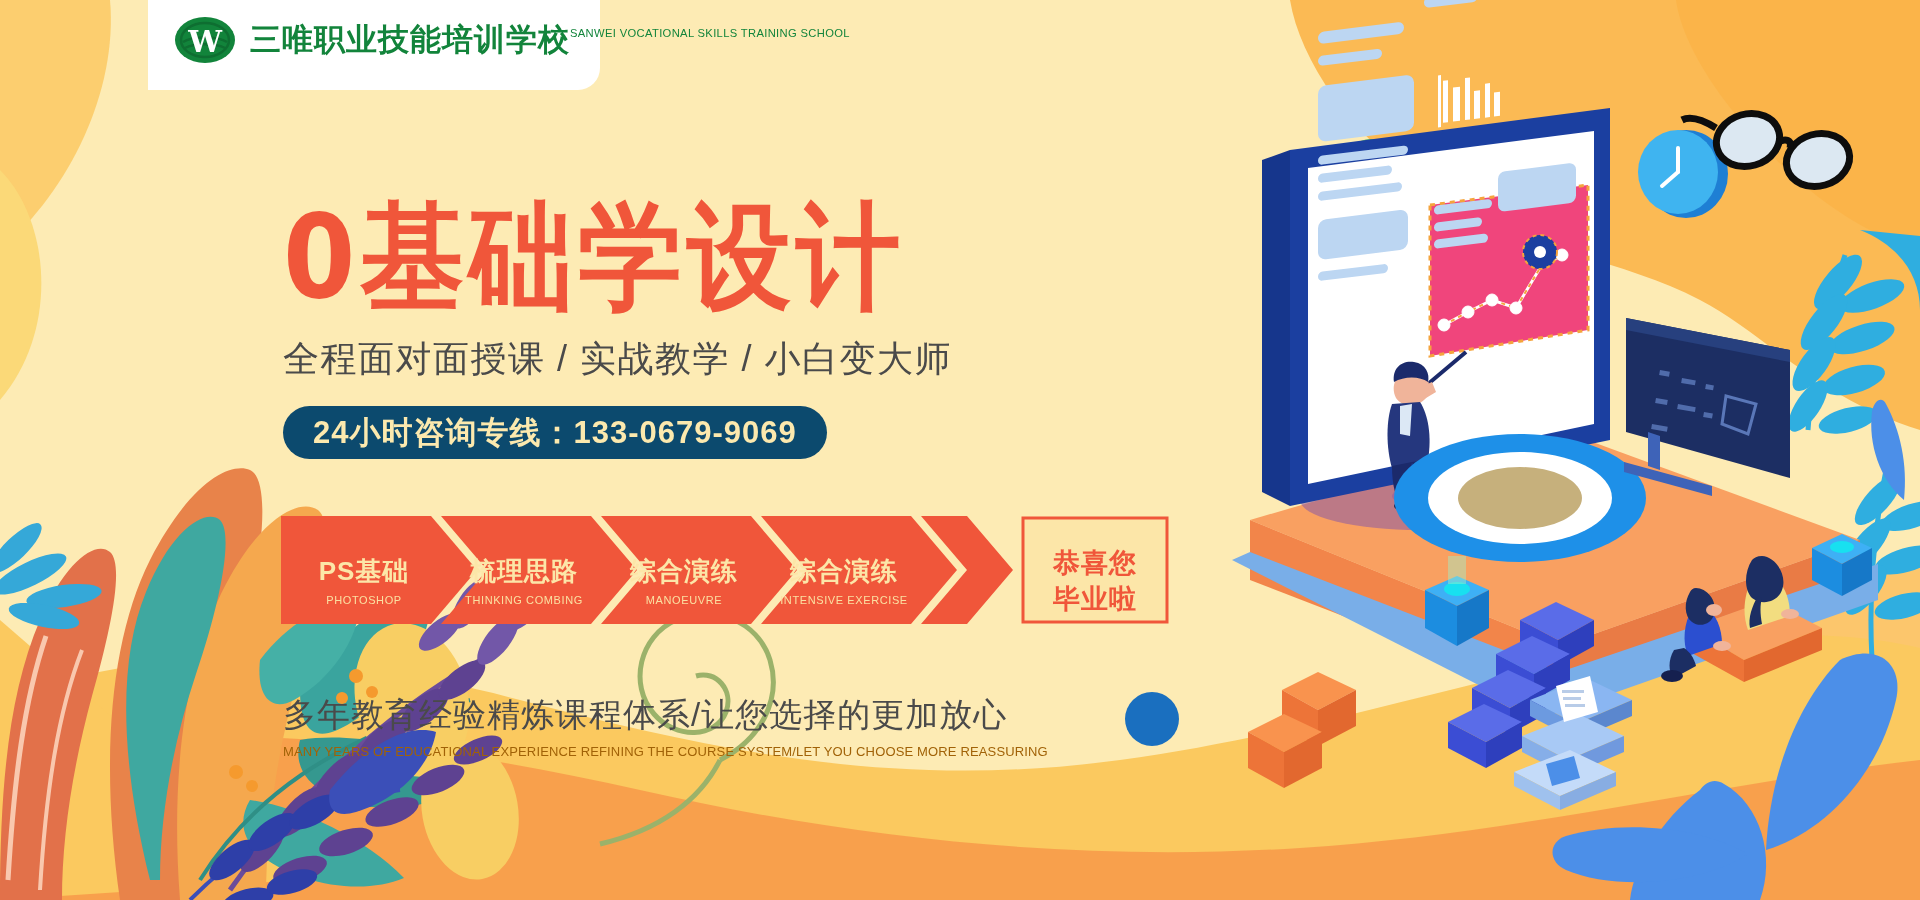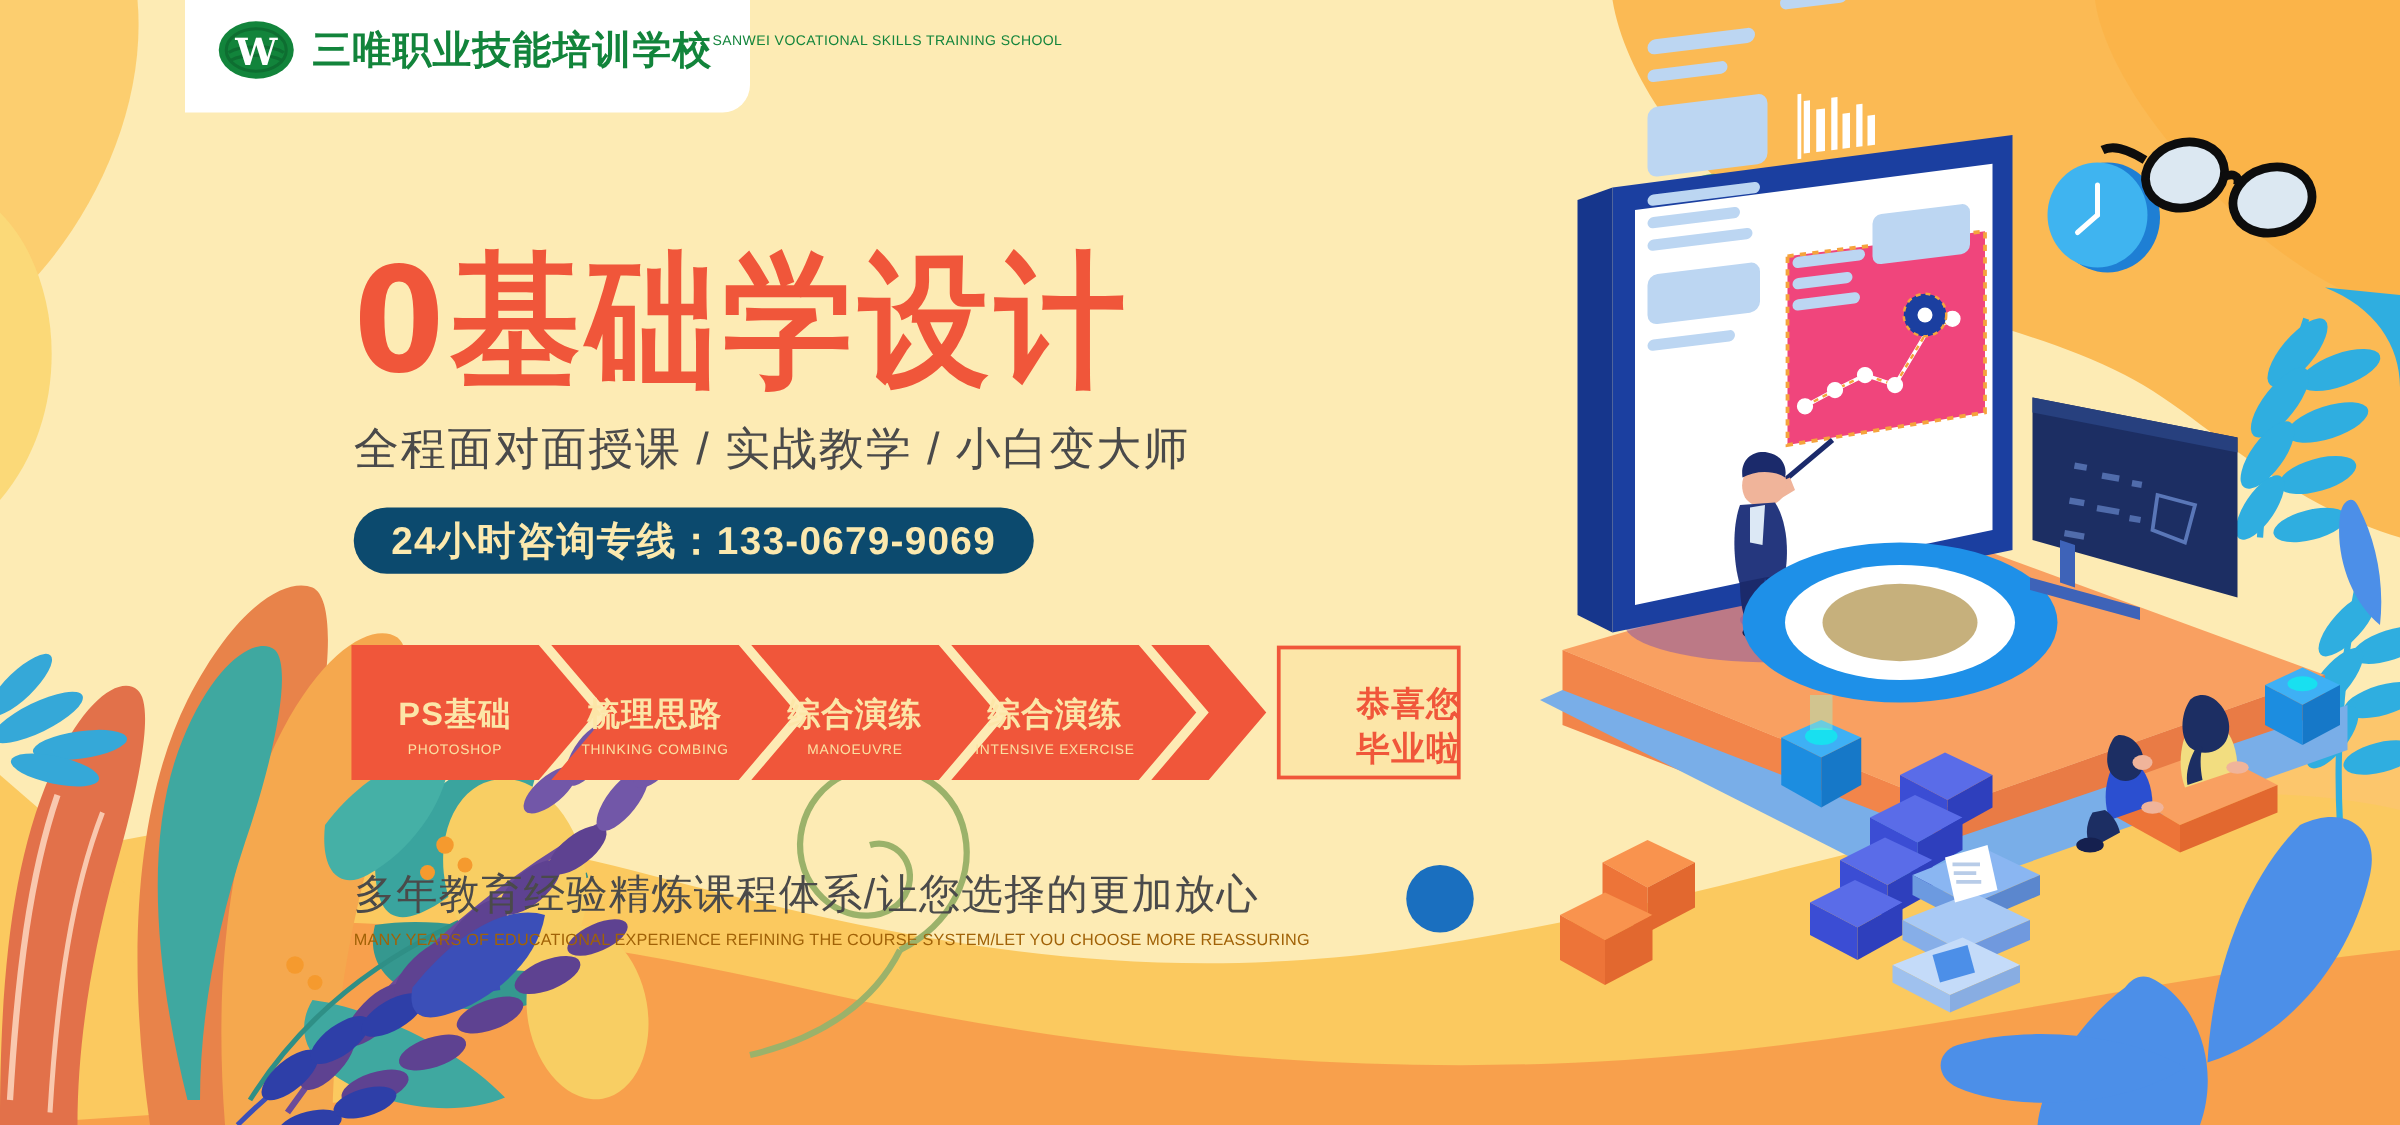--- a/index.html
+++ b/index.html
@@ -496,21 +496,21 @@
       <span class="step-en">MANOEUVRE</span>
     </div>
     <div class="step filled" style="left:168px; width:150px;">
       <span class="step-cn">梳理思路</span>
       <span class="step-en">THINKING COMBING</span>
     </div>
     <div class="step filled" style="left:488px; width:150px;">
       <span class="step-cn">综合演练</span>
       <span class="step-en">INTENSIVE EXERCISE</span>
     </div>
-    <div class="step final" style="left:774px; width:144px;">
+    <div class="step final" style="left:742px; width:144px;">
       <span class="step-cn" style="white-space:pre-line; text-align:center;">恭喜您
 毕业啦</span>
     </div>
   </div>
 
   <div class="tagline">
     <div class="tagline-cn">多年教育经验精炼课程体系/让您选择的更加放心</div>
     <div class="tagline-en">MANY YEARS OF EDUCATIONAL EXPERIENCE REFINING THE COURSE SYSTEM/LET YOU CHOOSE MORE REASSURING</div>
   </div>
 

